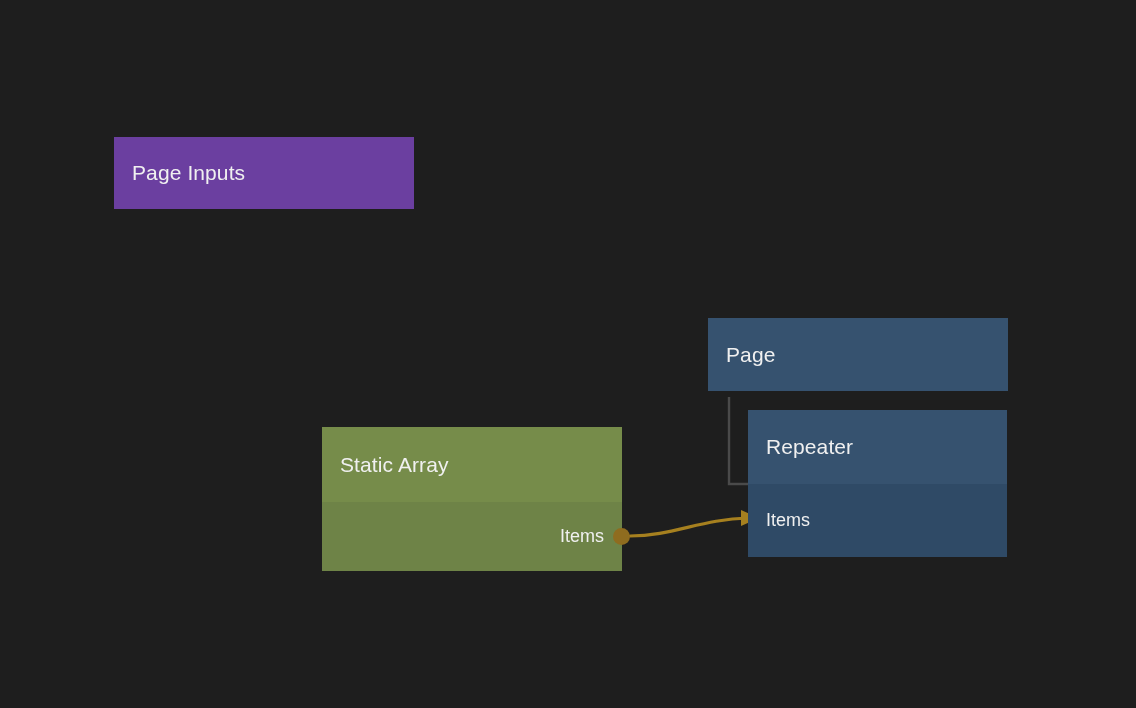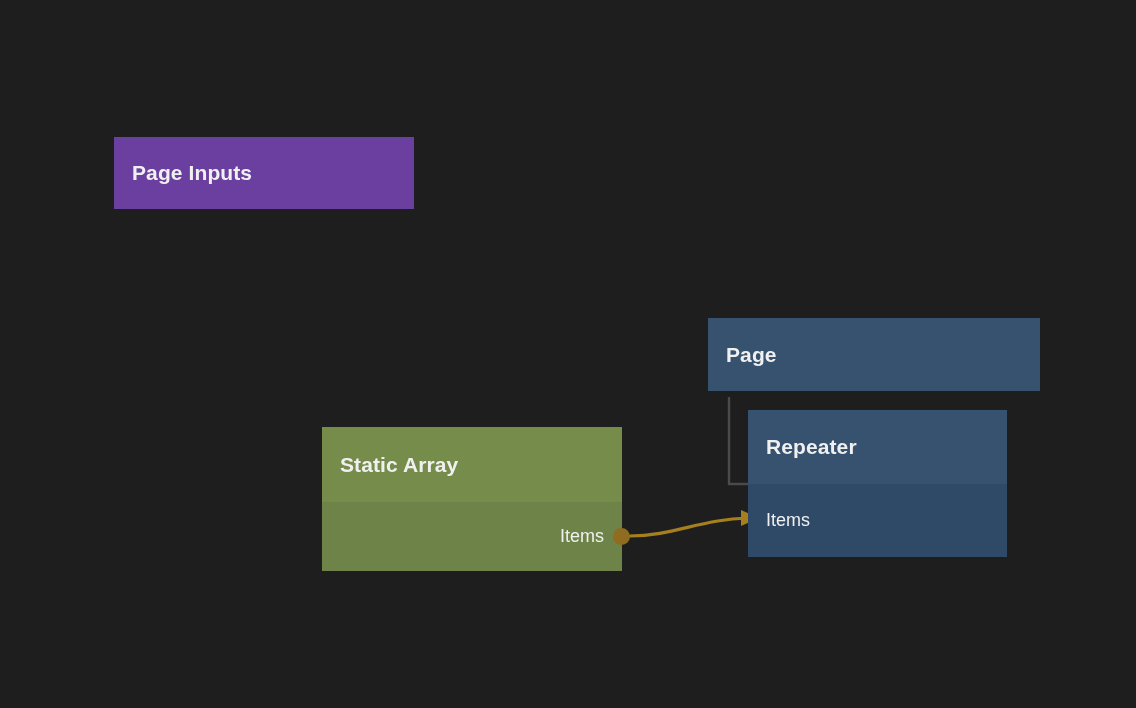--- a/index.html
+++ b/index.html
@@ -29,21 +29,21 @@
     position: absolute;
     box-sizing: border-box;
   }
   .node-header {
     display: flex;
     align-items: center;
     box-sizing: border-box;
     padding: 0 18px;
     color: #f0f0f0;
     font-size: 21px;
-    font-weight: 700;
+    font-weight: 400;
     letter-spacing: 0.1px;
     white-space: nowrap;
   }
   .node-body {
     box-sizing: border-box;
     position: relative;
   }
   .port-row {
     display: flex;
     align-items: center;
@@ -71,21 +71,21 @@
     background: #6b3fa0;
   }
   #node-page-inputs .node-header {
     height: 72px;
   }
 
   
   #node-page {
     left: 708px;
     top: 318px;
-    width: 332px;
+    width: 300px;
     height: 73px;
     background: #36526f;
   }
   #node-page .node-header {
     height: 73px;
   }
 
   
   #node-repeater {
     left: 748px;

